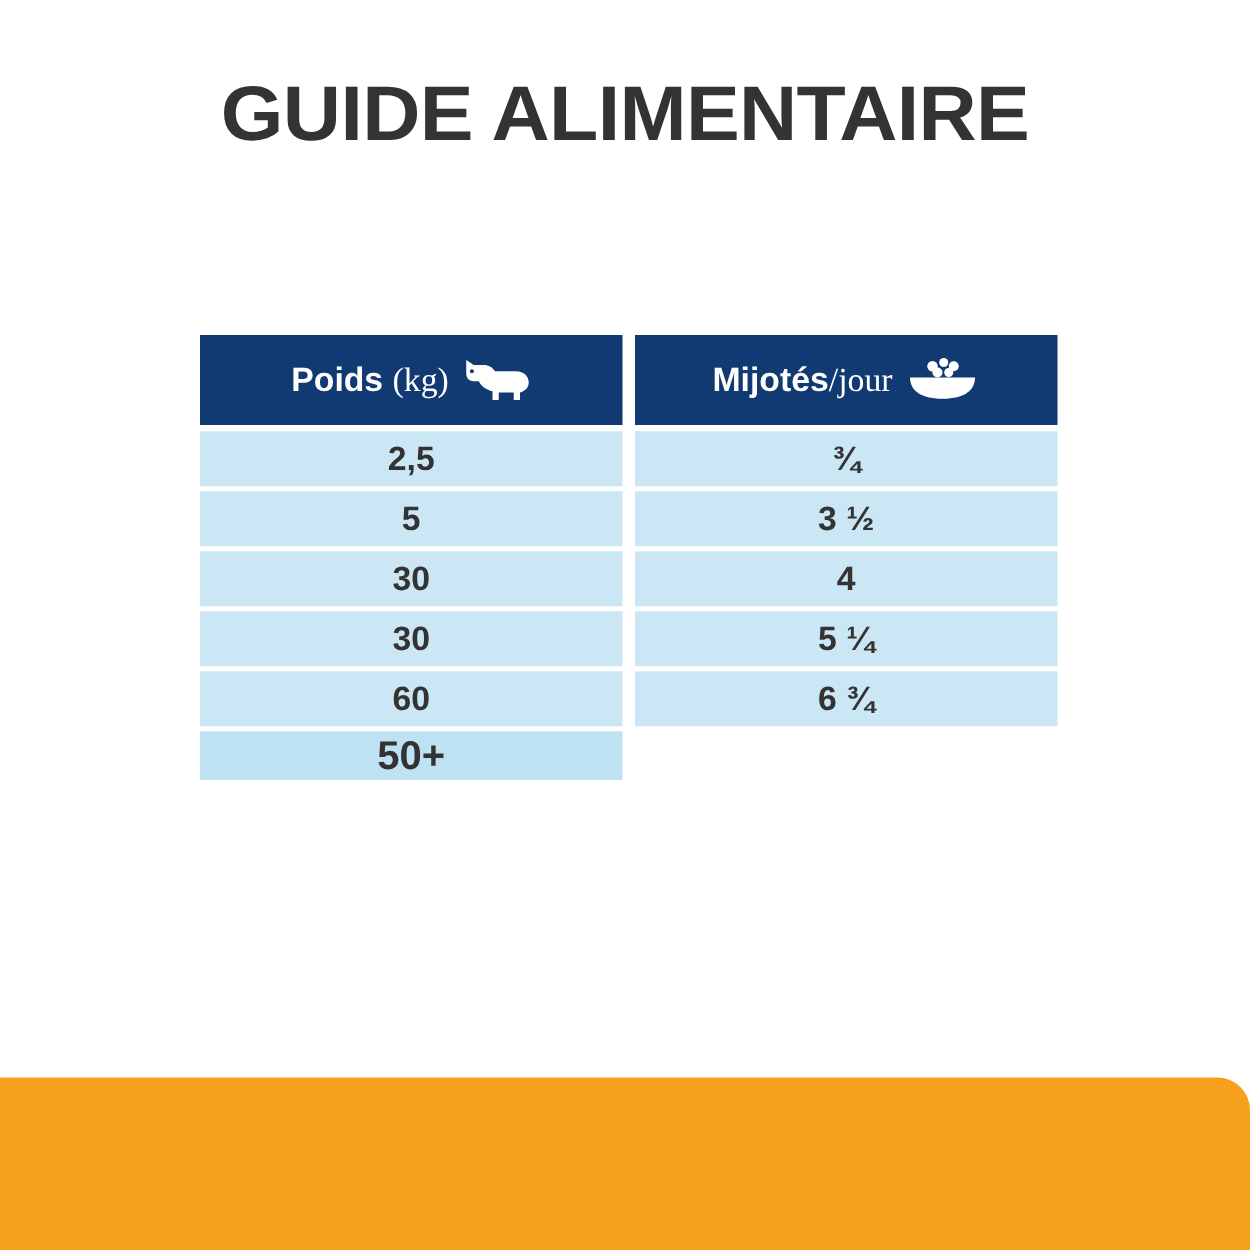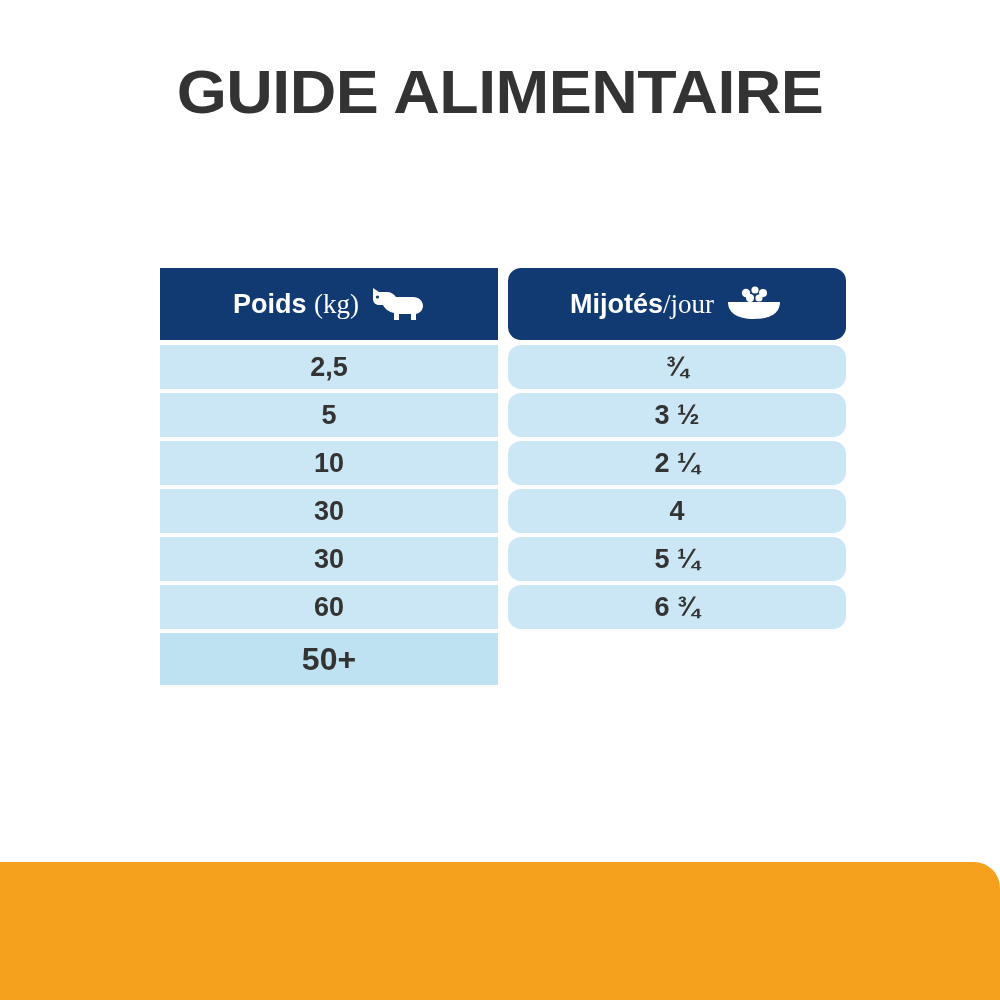--- a/index.html
+++ b/index.html
@@ -44,21 +44,21 @@
     gap: 10px;
     margin-bottom: 4px;
   }
   .cell {
     box-sizing: border-box;
     display: flex;
     align-items: center;
     justify-content: center;
   }
   .col-weight { width: 338px; }
-  .col-amount { width: 338px; border-radius: 13px; }
+  .col-amount { width: 338px; }
 
   
   .row.header .cell {
     background: #123a72;
     color: #ffffff;
     height: 72px;
     gap: 10px;
   }
   .row.header { margin-bottom: 5px; }
   .hdr-text {
@@ -80,21 +80,21 @@
   .row.data .cell {
     height: 44px;
     font-size: 27px;
     font-weight: 700;
     color: #333333;
   }
   .row.data .col-weight { background: #cbe7f5; }
   .row.data .col-amount { background: #cbe7f5; }
 
   .row.data.last .cell {
-    height: 52px;
+    height: 39px;
     font-size: 32px;
     background: #bfe2f3;
   }
 
   
   .orange-band {
     position: absolute;
     left: 0;
     top: 862px;
     width: 1000px;
@@ -140,24 +140,20 @@
   <div class="row data">
     <div class="cell col-weight">2,5</div>
     <div class="cell col-amount">¾</div>
   </div>
 
   <div class="row data">
     <div class="cell col-weight">5</div>
     <div class="cell col-amount">3 ½</div>
   </div>
 
-  <div class="row data">
-    <div class="cell col-weight">10</div>
-    <div class="cell col-amount">2 ¼</div>
-  </div>
 
   <div class="row data">
     <div class="cell col-weight">30</div>
     <div class="cell col-amount">4</div>
   </div>
 
   <div class="row data">
     <div class="cell col-weight">30</div>
     <div class="cell col-amount">5 ¼</div>
   </div>

